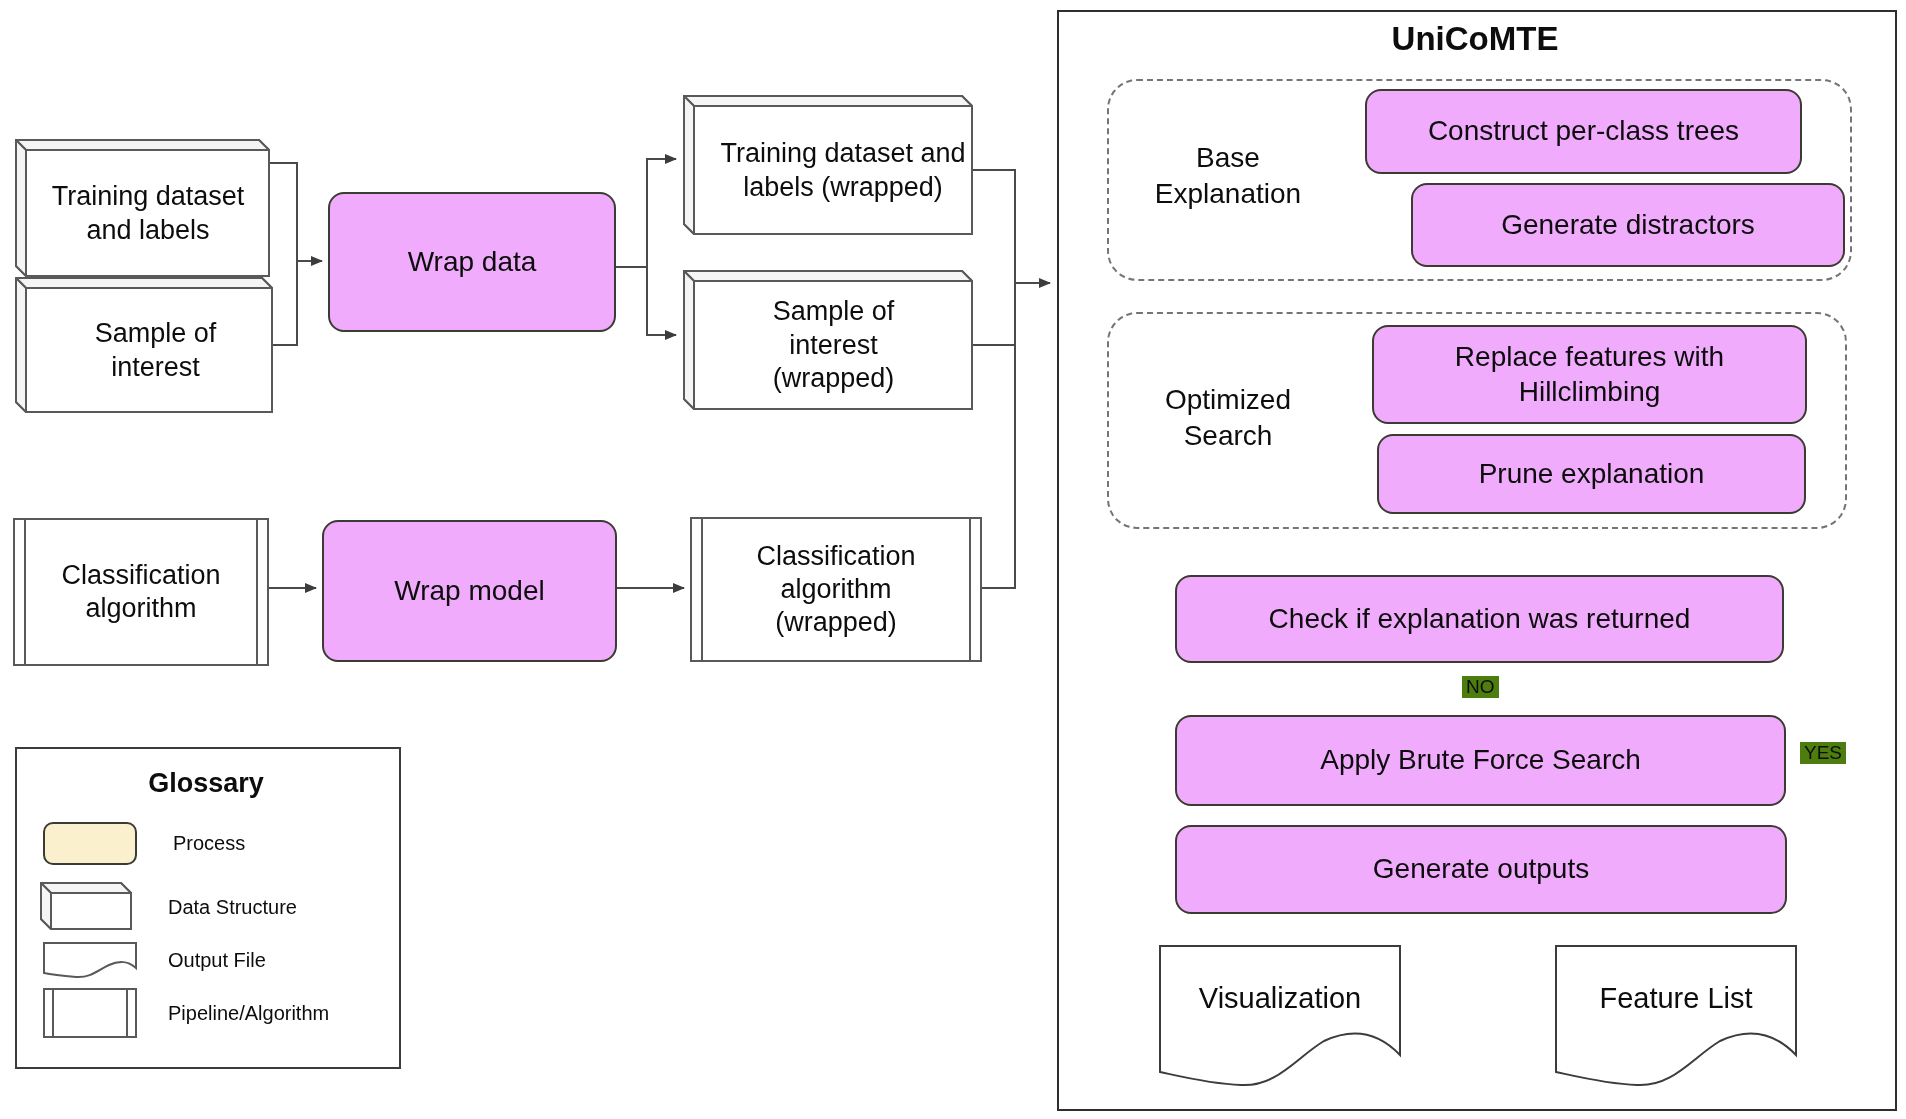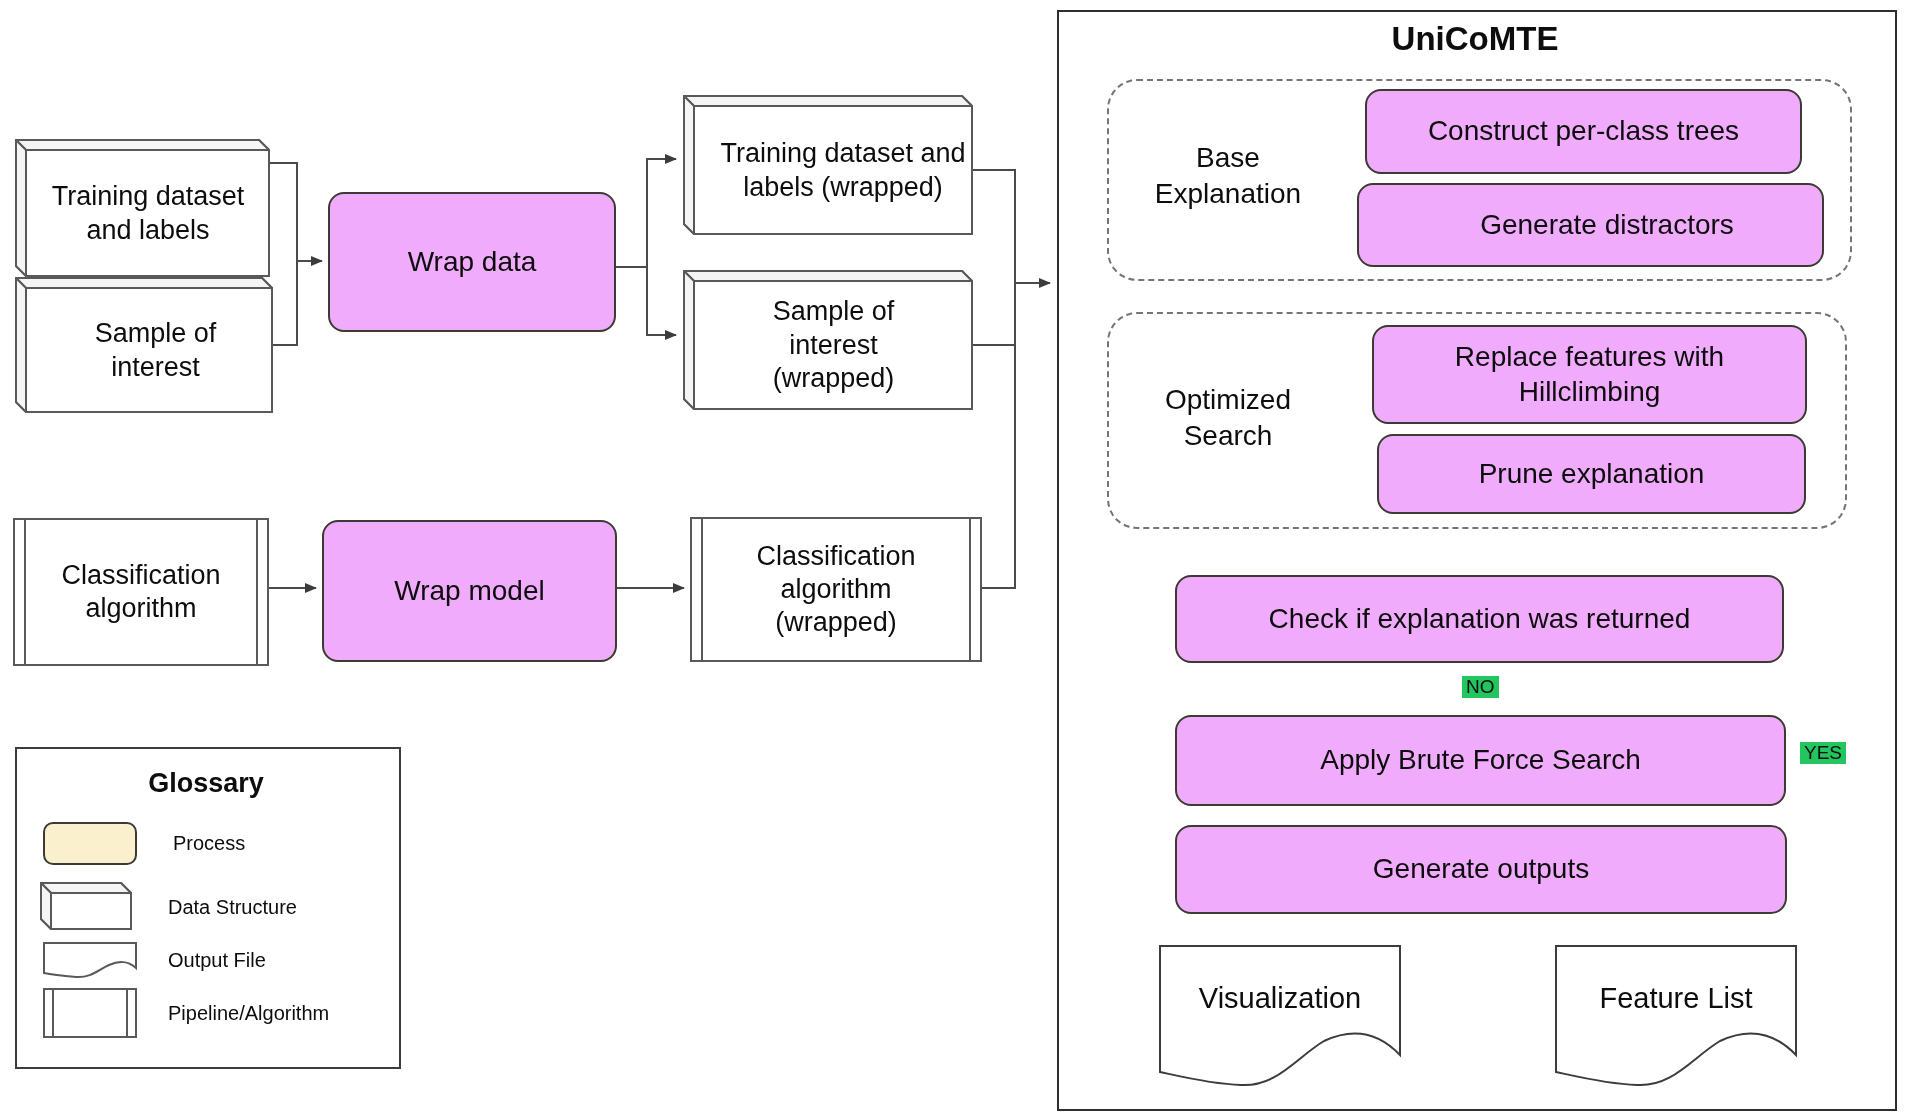--- a/index.html
+++ b/index.html
@@ -19,21 +19,21 @@
   .cube svg{position:absolute;left:0;top:0;}
   .cube .lbl{position:absolute;display:flex;align-items:center;justify-content:center;
              text-align:center;font-size:27px;line-height:1.25;}
   
   .dgroup{position:absolute;border:2px dashed #757575;border-radius:30px;z-index:0;}
   .glabel{position:absolute;z-index:1;text-align:center;font-size:28px;line-height:1.3;}
   
   .outfile{position:absolute;z-index:1;}
   .outfile svg{position:absolute;left:0;top:0;}
   .outfile .lbl{position:absolute;left:0;right:0;top:26%;text-align:center;font-size:29px;}
-  .edge-label{position:absolute;z-index:2;background:#22c55e;padding:0 4px;font-size:19px;}
+  .edge-label{position:absolute;z-index:2;background:#4d7c0f;padding:0 4px;font-size:19px;}
   .frame{position:absolute;background:#fff;border:2px solid #2e2e2e;z-index:0;}
   .title{position:absolute;text-align:center;font-size:33px;font-weight:bold;z-index:1;}
   
   .gl-title{position:absolute;font-size:27px;font-weight:bold;text-align:center;z-index:1;}
   .gl-item-label{position:absolute;font-size:20px;z-index:1;}
   .gl-process{position:absolute;background:#FAF0CE;border:2px solid #3c3b33;border-radius:10px;z-index:1;}
   .gl-pipeline{position:absolute;background:#fff;border:2px solid #595959;z-index:1;}
   .gl-pipeline .bar-l,.gl-pipeline .bar-r{position:absolute;top:0;bottom:0;width:0;border-left:2px solid #595959;}
   .gl-pipeline .bar-l{left:7px;} .gl-pipeline .bar-r{right:7px;}
 </style>
@@ -144,21 +144,21 @@
   </div>
 
   <div class="frame" style="left:1057px;top:10px;width:836px;height:1097px;"></div>
   <div class="title" style="left:1057px;top:20px;width:836px;">UniCoMTE</div>
 
   <div class="dgroup" style="left:1107px;top:79px;width:741px;height:198px;"></div>
   <div class="glabel" style="left:1133px;top:140px;width:190px;">Base Explanation</div>
   <div class="node process" style="left:1365px;top:89px;width:433px;height:81px;">
     <span>Construct per-class trees</span>
   </div>
-  <div class="node process" style="left:1357px;top:183px;width:430px;height:80px;padding-left:33px;">
+  <div class="node process" style="left:1411px;top:183px;width:430px;height:80px;">
     <span>Generate distractors</span>
   </div>
 
   <div class="dgroup" style="left:1107px;top:312px;width:736px;height:213px;"></div>
   <div class="glabel" style="left:1148px;top:382px;width:160px;">Optimized Search</div>
   <div class="node process" style="left:1372px;top:325px;width:431px;height:95px;">
     <span style="width:400px;">Replace features with Hillclimbing</span>
   </div>
   <div class="node process" style="left:1377px;top:434px;width:425px;height:76px;">
     <span>Prune explanation</span>

